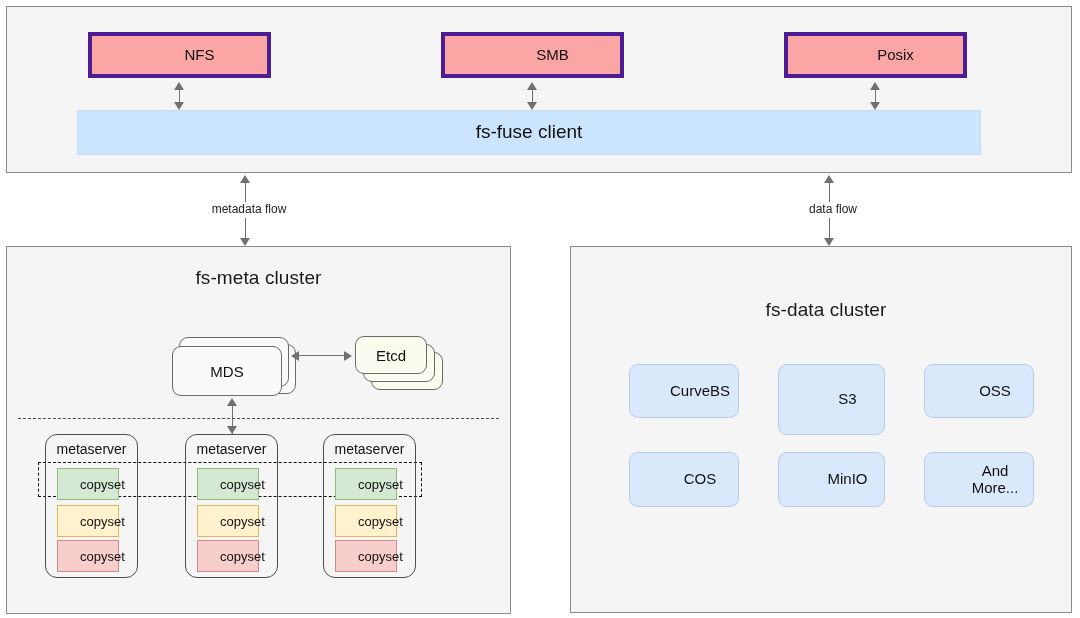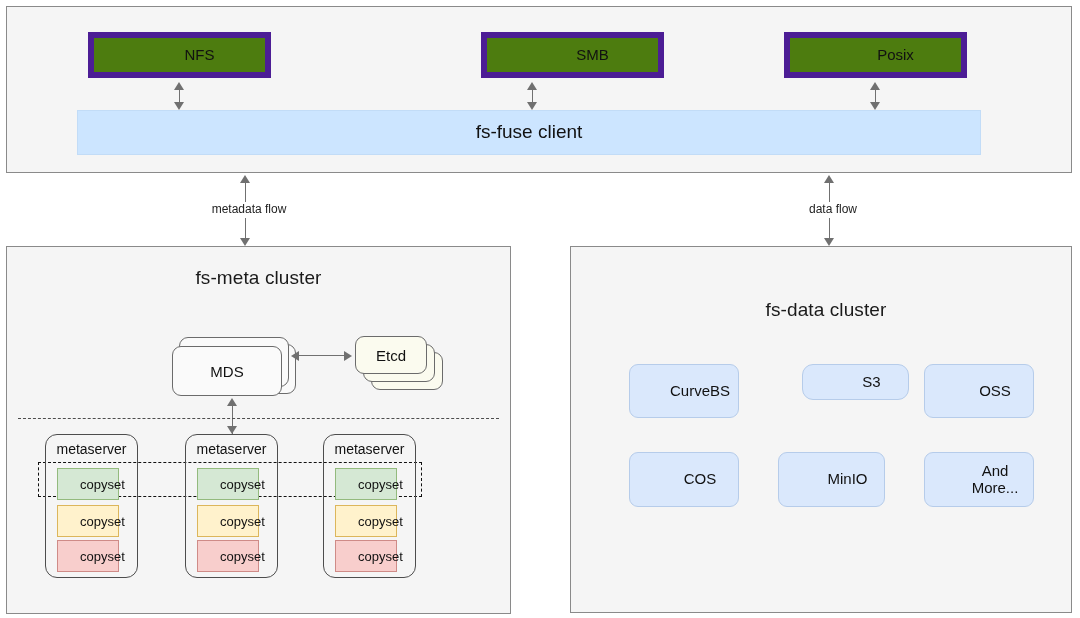--- a/index.html
+++ b/index.html
@@ -40,22 +40,22 @@
     box-sizing: border-box;
     display: flex;
     align-items: center;
     justify-content: center;
     font-size: 15px;
     color: #111111;
     text-align: center;
     line-height: 1.1;
   }
   .green-box {
-    background: #4d7c0f;
-    border: 6px solid #4c1d95;
+    background: #fca5a5;
+    border: 4px solid #4c1d95;
     padding-left: 40px;
   }
   .blue-bar {
     background: #cce5ff;
     border: 1px solid #c2dcf7;
     font-size: 19px;
     color: #111111;
   }
   .store-box {
     background: #dae8fc;
@@ -175,21 +175,21 @@
 </head>
 <body>
 
 <div id="canvas">
 
   <div class="panel" style="left:6px; top:6px; width:1066px; height:167px;"></div>
 
   <div class="box green-box" style="left:88px; top:32px; width:183px; height:46px;">
     <span>NFS</span>
   </div>
-  <div class="box green-box" style="left:441px; top:32px; width:183px; height:46px;margin-left:40px;">
+  <div class="box green-box" style="left:441px; top:32px; width:183px; height:46px;">
     <span>SMB</span>
   </div>
   <div class="box green-box" style="left:784px; top:32px; width:183px; height:46px;">
     <span>Posix</span>
   </div>
 
   <div class="arrow-up" style="left:174px; top:82px;"></div>
   <div class="vline" style="left:179px; top:88px; height:16px;"></div>
   <div class="arrow-down" style="left:174px; top:102px;"></div>
 
@@ -286,21 +286,21 @@
   <div class="copyset cs-red" style="left:335px; top:540px; width:62px;">
     <span>copyset</span>
   </div>
 
   <div class="panel" style="left:570px; top:246px; width:502px; height:367px;"></div>
   <div class="panel-title" style="left:575px; top:267px; width:502px;margin-top:32px;">fs-data cluster</div>
 
   <div class="box store-box" style="left:629px; top:364px; width:110px; height:54px;">
     <span>CurveBS</span>
   </div>
-  <div class="box store-box" style="left:802px; top:364px; width:107px; height:36px;border-radius:11px;">
+  <div class="box store-box" style="left:778px; top:364px; width:107px; height:71px;">
     <span>S3</span>
   </div>
   <div class="box store-box" style="left:924px; top:364px; width:110px; height:54px;">
     <span>OSS</span>
   </div>
 
   <div class="box store-box" style="left:778px; top:452px; width:107px; height:55px;">
     <span>MinIO</span>
   </div>
   <div class="box store-box" style="left:629px; top:452px; width:110px; height:55px;">

